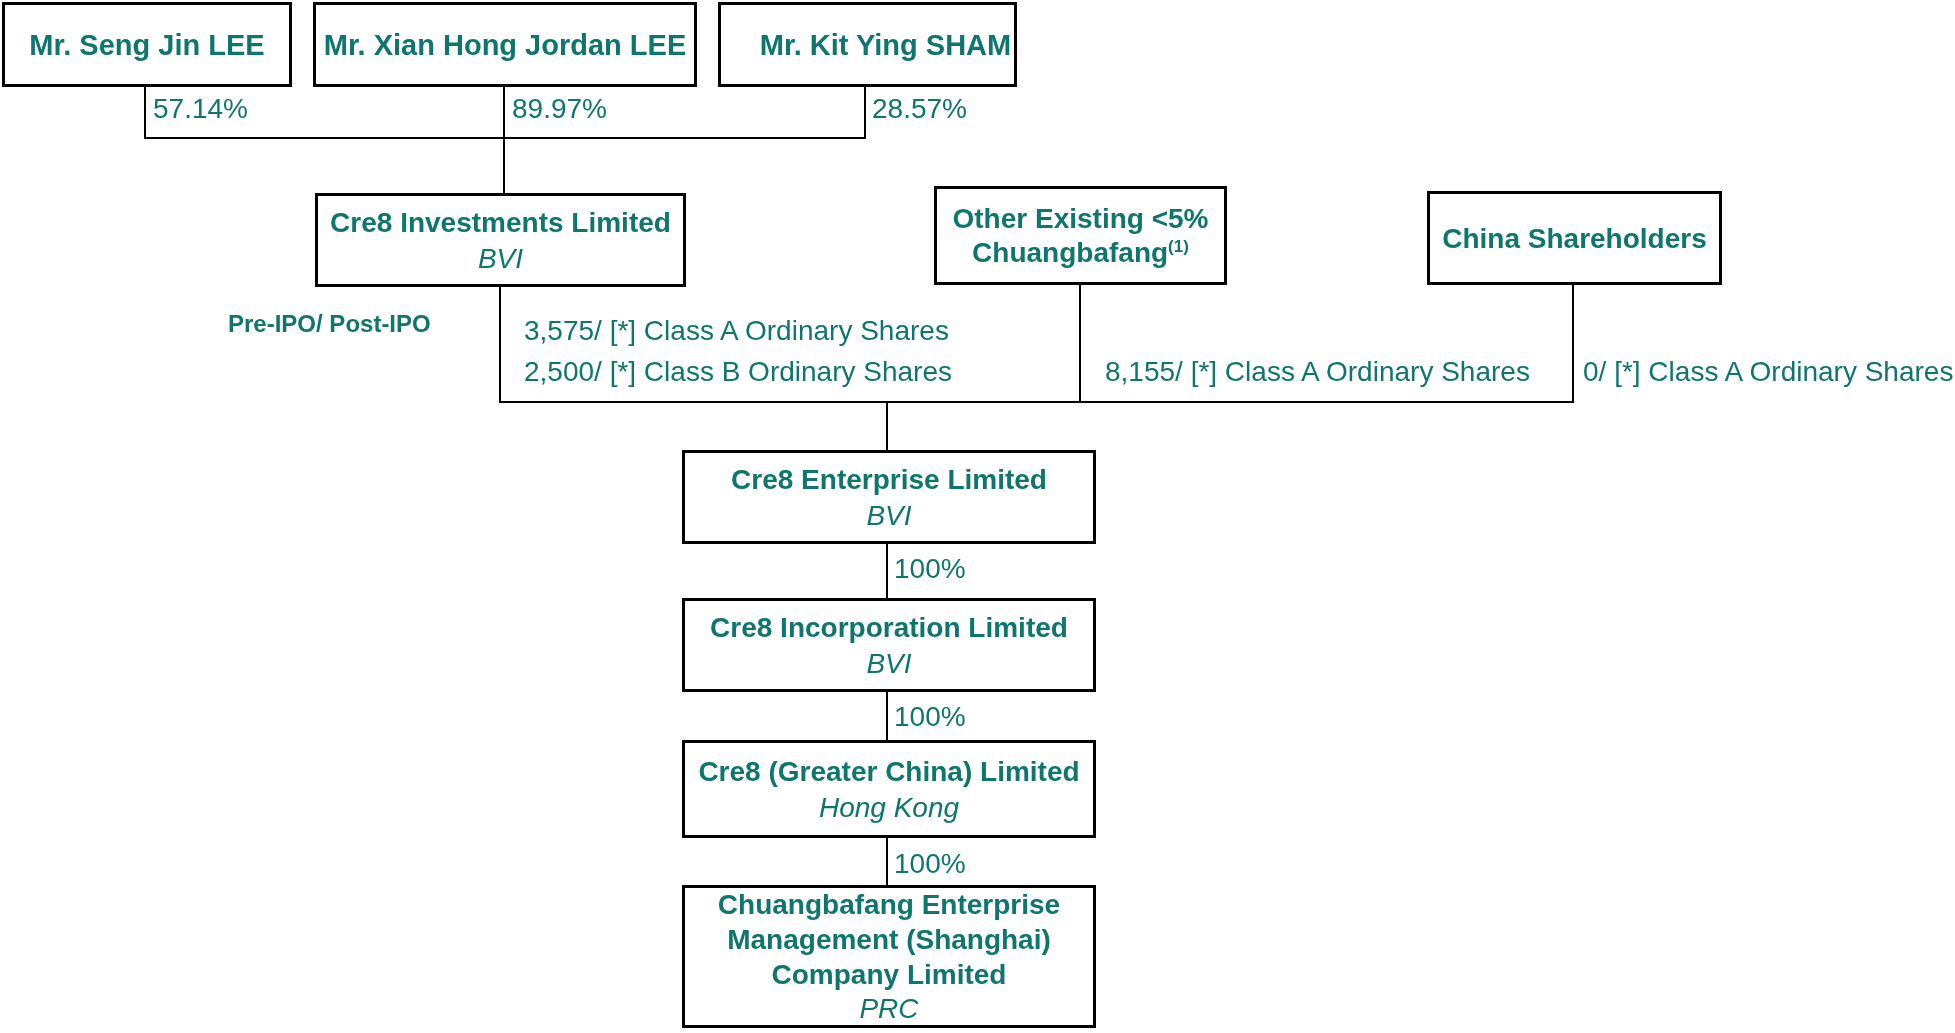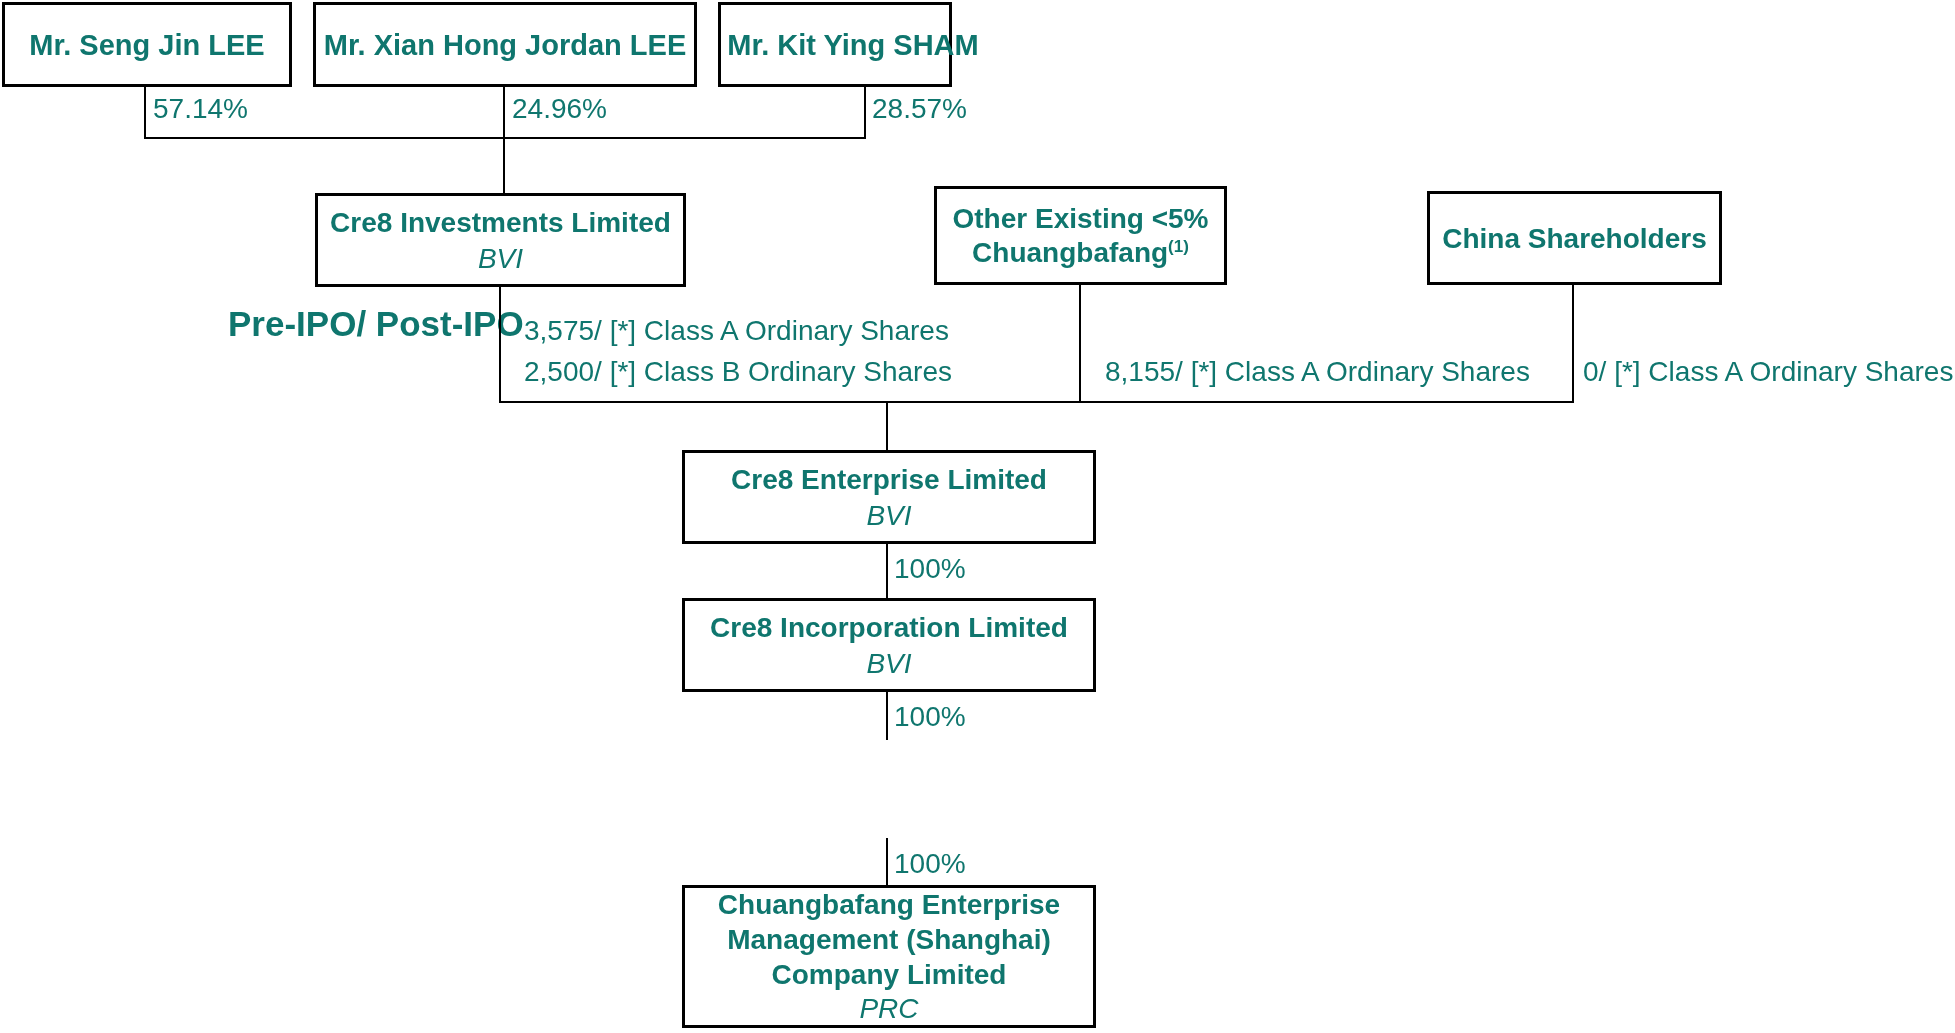--- a/index.html
+++ b/index.html
@@ -18,40 +18,40 @@
     box-sizing:border-box;
     display:flex; flex-direction:column;
     align-items:center; justify-content:center;
     text-align:center;
   }
   .name   { font-weight:bold; font-size:28px; line-height:37px; white-space:nowrap; }
   .pname  { font-weight:bold; font-size:29px; line-height:34px; white-space:nowrap; }
   .juris  { font-style:italic; font-size:28px; line-height:36px; white-space:nowrap; }
   .line   { position:absolute; background:#000; }
   .lbl    { position:absolute; font-size:28px; line-height:32px; white-space:nowrap; }
-  .lbl.bold { font-weight:bold; font-size:35px; }
+  .lbl.bold { font-weight:bold; font-size:24px; }
   sup.fn  { font-size:17px; vertical-align:super; line-height:0; font-weight:bold; }
 </style>
 </head>
 <body>
 
 <div id="canvas">
 
   <div class="box" style="left:2px;top:2px;width:290px;height:85px;">
     <span class="pname">Mr. Seng Jin LEE</span>
   </div>
   <div class="box" style="left:313px;top:2px;width:384px;height:85px;">
     <span class="pname">Mr. Xian Hong Jordan LEE</span>
   </div>
-  <div class="box" style="left:718px;top:2px;width:234px;height:85px;padding-left:36px;">
+  <div class="box" style="left:718px;top:2px;width:299px;height:85px;padding-left:36px;">
     <span class="pname">Mr. Kit Ying SHAM</span>
   </div>
 
   <span class="lbl" style="left:153px;top:93px;">57.14%</span>
-  <span class="lbl" style="left:512px;top:93px;">24.96%</span>
+  <span class="lbl" style="left:512px;top:93px;">89.97%</span>
   <span class="lbl" style="left:872px;top:93px;">28.57%</span>
 
   <div class="line" style="left:144px;top:87px;width:2px;height:52px;"></div>
   <div class="line" style="left:503px;top:87px;width:2px;height:106px;"></div>
   <div class="line" style="left:864px;top:87px;width:2px;height:52px;"></div>
   <div class="line" style="left:144px;top:137px;width:722px;height:2px;"></div>
 
   <div class="box" style="left:315px;top:193px;width:371px;height:94px;">
     <span class="name">Cre8 Investments Limited</span>
     <span class="juris">BVI</span>
@@ -84,20 +84,24 @@
   <div class="line" style="left:886px;top:544px;width:2px;height:54px;"></div>
   <span class="lbl" style="left:894px;top:553px;">100%</span>
 
   <div class="box" style="left:682px;top:598px;width:414px;height:94px;">
     <span class="name">Cre8 Incorporation Limited</span>
     <span class="juris">BVI</span>
   </div>
   <div class="line" style="left:886px;top:692px;width:2px;height:48px;"></div>
   <span class="lbl" style="left:894px;top:701px;">100%</span>
 
+  <div class="box" style="left:682px;top:740px;width:414px;height:98px;">
+    <span class="name">Cre8 (Greater China) Limited</span>
+    <span class="juris">Hong Kong</span>
+  </div>
   <div class="line" style="left:886px;top:838px;width:2px;height:47px;"></div>
   <span class="lbl" style="left:894px;top:848px;">100%</span>
 
   <div class="box" style="left:682px;top:885px;width:414px;height:143px;">
     <span class="name" style="line-height:35px;">Chuangbafang Enterprise</span>
     <span class="name" style="line-height:35px;">Management (Shanghai)</span>
     <span class="name" style="line-height:35px;">Company Limited</span>
     <span class="juris" style="line-height:34px;">PRC</span>
   </div>
 

